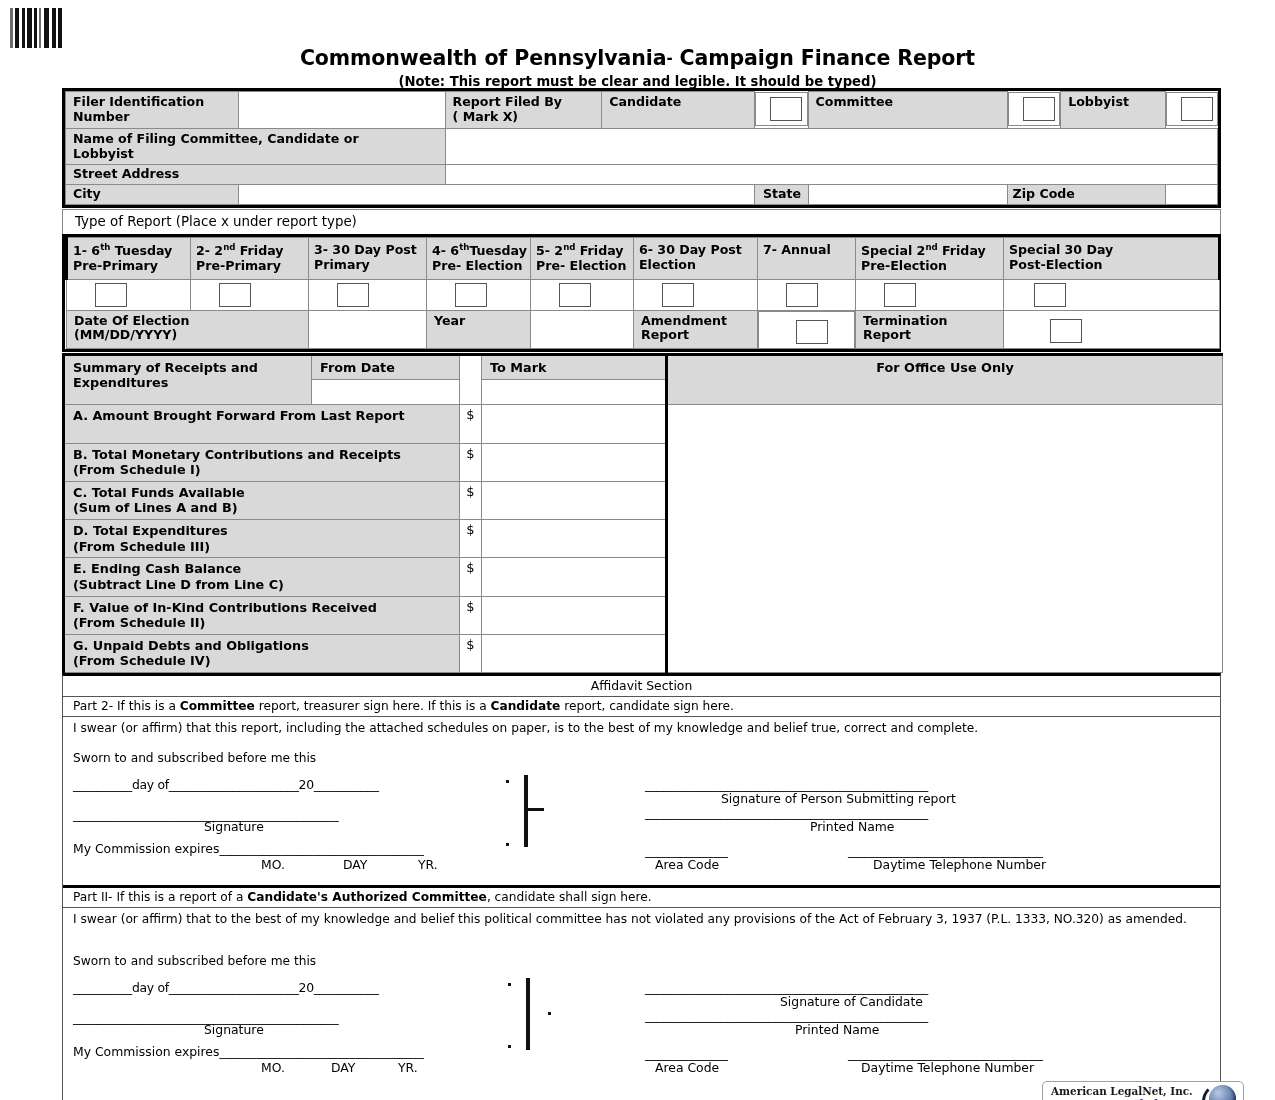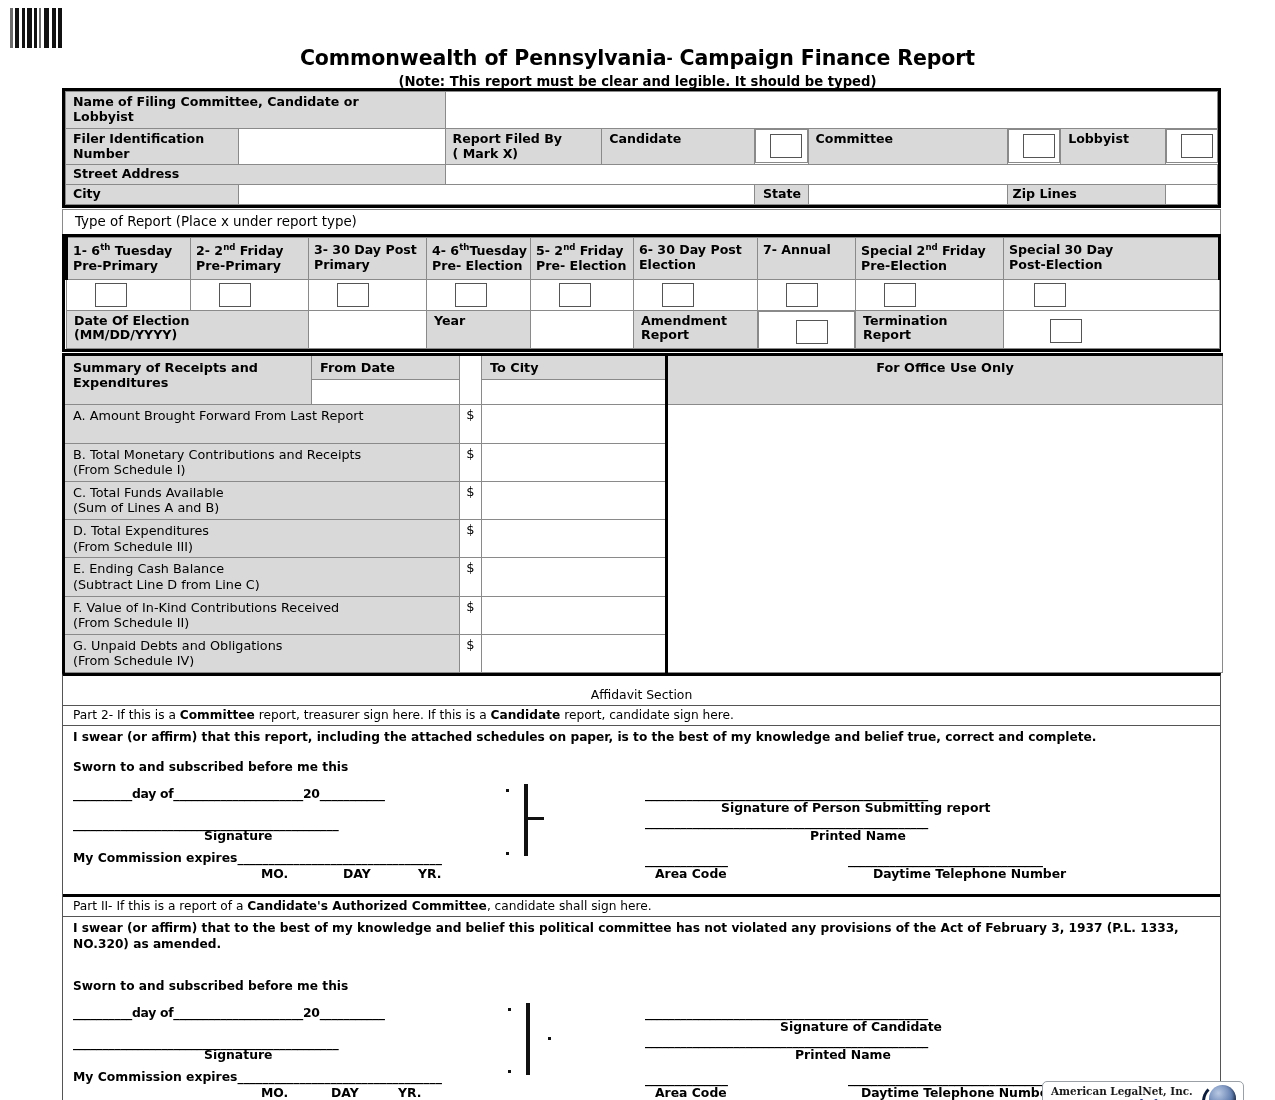--- a/index.html
+++ b/index.html
@@ -120,21 +120,21 @@
     background: #d9d9d9;
     font-size: 12.8px;
     font-weight: bold;
     padding: 4px 0 4px 8px;
     line-height: 1.2;
   }
   .sum-row-label {
     border: 1px solid #8a8a8a;
     background: #d9d9d9;
     font-size: 12.8px;
-    font-weight: normal;
+    font-weight: bold;
     padding: 3px 0 3px 8px;
     line-height: 1.22;
   }
   .dollar {
     border: 1px solid #8a8a8a;
     background: #fff;
     font-size: 13px;
     text-align: center;
     padding-top: 2px;
   }
@@ -149,28 +149,27 @@
   }
 
   
   .aff-box { border: 1px solid #555; border-top: none; }
   .aff-title {
     font-size: 12.4px;
     text-align: center;
     padding: 2px 0 3px;
     border-bottom: 1px solid #555;
     background: #fff;
-    margin-top: 9px;
   }
   .aff-part {
     font-size: 12.2px;
     padding: 2px 0 3px 10px;
     border-bottom: 1px solid #555;
   }
-  .aff-body { padding: 4px 10px 6px 10px; position: relative; font-weight: bold; }
+  .aff-body { padding: 4px 10px 6px 10px; position: relative; }
   .aff-text { font-size: 12.2px; line-height: 1.3; }
   .aff-sworn { font-size: 12.2px; margin-top: 14px; }
 
   .sig-area { position: relative; height: 108px; margin-top: 6px; text-align: center; }
   .ul { font-size: 12.4px; letter-spacing: -0.3px; }
   .lbl { font-size: 12.4px; }
 
   .abs { position: absolute; }
   .brace-bar {
     position: absolute;
@@ -264,50 +263,50 @@
         <col style="width:152px">
         <col style="width:148px">
           <col style="width:52px">
         <col style="width:193px">
           <col style="width:52px">
         <col style="width:102px">
           <col style="width:50px">
       </colgroup>
       <tbody>
           <tr>
-        <td class="cell shade" colspan="2">Name of Filing Committee, Candidate or<br>Lobbyist</td>
-        <td class="cell input" colspan="7"></td>
-      </tr>
-      <tr>
         <td class="cell shade">Filer Identification Number</td>
         <td class="cell input"></td>
         <td class="cell shade">Report Filed By<br>( Mark X)</td>
         <td class="cell shade">Candidate</td>
         <td class="xbox-wrap center">
               <span class="xbox"></span>
             </td>
         <td class="cell shade">Committee</td>
         <td class="xbox-wrap center">
               <span class="xbox"></span>
             </td>
         <td class="cell shade">Lobbyist</td>
         <td class="xbox-wrap center">
               <span class="xbox"></span>
             </td>
       </tr>
       <tr>
+        <td class="cell shade" colspan="2">Name of Filing Committee, Candidate or<br>Lobbyist</td>
+        <td class="cell input" colspan="7"></td>
+      </tr>
+      <tr>
         <td class="cell shade thin" colspan="2">Street Address</td>
         <td class="cell input thin" colspan="7"></td>
       </tr>
       <tr>
         <td class="cell shade thin">City</td>
         <td class="cell input thin" colspan="3"></td>
         <td class="cell shade thin" style="padding-left:8px">State</td>
         <td class="cell input thin"></td>
-        <td class="cell shade thin" colspan="2" style="padding-left:5px">Zip Lines</td>
+        <td class="cell shade thin" colspan="2" style="padding-left:5px">Zip Code</td>
         <td class="cell input thin"></td>
       </tr>
     </tbody>
       </table>
   </div>
 
   <div style="margin-top:1px">
     <div class="tor-label">Type of Report (Place x under report type)</div>
     <div class="blk" style="border-top-width:3px">
       <table>
@@ -389,21 +388,21 @@
           <col style="width:148px">
           <col style="width:22px">
         <col style="width:185px">
           <col style="width:556px">
       </colgroup>
       <tbody>
           <tr>
         <td class="sum-hdr" rowspan="2" style="border-left:3px solid #000;border-top:3px solid #000">Summary of Receipts and<br>Expenditures</td>
         <td class="sum-hdr" style="border-top:3px solid #000">From Date</td>
         <td class="valcell" rowspan="2" style="border-top:3px solid #000"></td>
-        <td class="sum-hdr" style="border-top:3px solid #000">To City</td>
+        <td class="sum-hdr" style="border-top:3px solid #000">To Mark</td>
         <td class="office" rowspan="3" style="border-top:3px solid #000;border-left:3px solid #000;border-right:1px solid #8a8a8a">For Office Use Only</td>
       </tr>
       <tr>
         <td class="valcell" style="height:24px"></td>
         <td class="valcell"></td>
       </tr>
       </tbody>
         <tbody id="summary-rows">
           <tr>
             <td class="sum-row-label" colspan="2" style="border-left: 3px solid rgb(0, 0, 0);">A. Amount Brought Forward From Last Report<br>&nbsp;</td>

